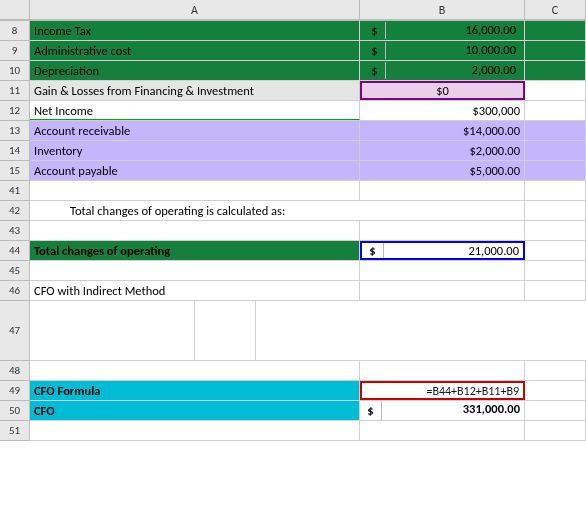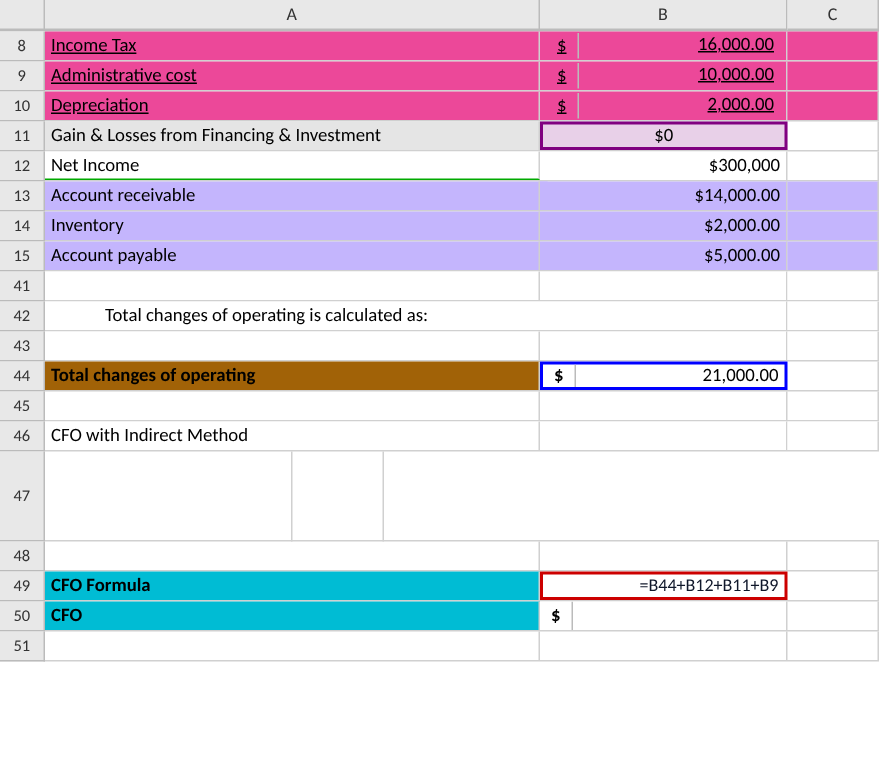--- a/index.html
+++ b/index.html
@@ -102,21 +102,21 @@
       height: 100%;
     }
 
     .cell.col-a { width: 330px; min-width: 330px; }
     .cell.col-b { width: 165px; min-width: 165px; }
     .cell.col-c { width: 61px; min-width: 61px; }
 
     .cell.right { justify-content: flex-end; }
 
     
-    .row-8 .cell, .row-9 .cell, .row-10 .cell { background: #ec4899; text-decoration: underline; }
+    .row-8 .cell, .row-9 .cell, .row-10 .cell { background: #15803d; }
     .row-11 .cell.col-a { background: #e5e5e5; }
     .row-11 .cell.col-b { background: #e8d0e8; }
     .row-12 .cell.col-a { background: #fff; }
     .row-12 .cell.col-b { background: #fff; }
     .row-13 .cell, .row-14 .cell, .row-15 .cell { background: #c4b5fd; }
     .row-41 .cell, .row-42 .cell, .row-43 .cell { background: #fff; }
 
     
     .row-44 .cell.col-a { background: #00bcd4; font-weight: bold; color: #000; }
     .row-44 .cell.col-b { background: #fff; font-weight: bold; }
@@ -280,21 +280,21 @@
         <div class="cell col-c"></div>
       </div>
 
       <div class="grid-row row-43">
         <div class="cell col-a"></div>
         <div class="cell col-b"></div>
         <div class="cell col-c"></div>
       </div>
 
       <div class="grid-row row-44">
-        <div class="cell col-a" style="background: #a16207; font-weight: bold;">Total changes of operating</div>
+        <div class="cell col-a" style="background: #15803d; font-weight: bold;">Total changes of operating</div>
         <div class="cell col-b" style="border: 2px solid #0000ff; font-weight: bold; padding: 0;">
           <div class="col-b-inner">
             <div class="dollar-box" style="border-right: 1px solid #bbb; font-weight: bold;">$</div>
             <div class="amount-text" style="font-weight: normal;">21,000.00</div>
           </div>
         </div>
         <div class="cell col-c"></div>
       </div>
 
       <div class="grid-row row-45">
@@ -324,20 +324,21 @@
         <div class="cell col-a" style="background: #00bcd4; font-weight: bold;">CFO Formula</div>
         <div class="cell col-b" style="border: 2px solid #cc0000; color: #0f172a; justify-content: flex-end; font-size: 12px;">=B44+B12+B11+B9</div>
         <div class="cell col-c"></div>
       </div>
 
       <div class="grid-row row-50">
         <div class="cell col-a" style="background: #00bcd4; font-weight: bold;">CFO</div>
         <div class="cell col-b" style="font-weight: bold; padding: 0;">
           <div class="col-b-inner">
             <div class="dollar-box" style="border-right: 1px solid #bbb; font-weight: bold;">$</div>
+            <div class="amount-text" style="font-weight: bold;">331,000.00</div>
           </div>
         </div>
         <div class="cell col-c"></div>
       </div>
 
       <div class="grid-row row-51">
         <div class="cell col-a"></div>
         <div class="cell col-b"></div>
         <div class="cell col-c"></div>
       </div>

